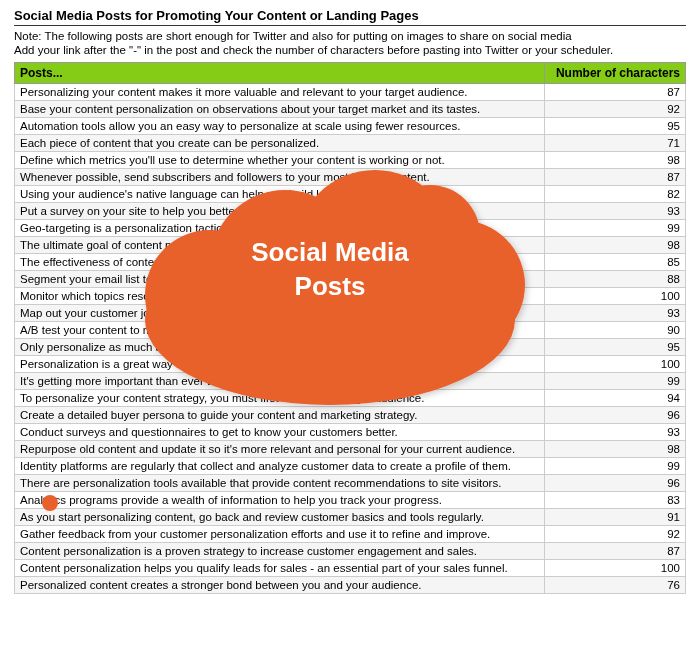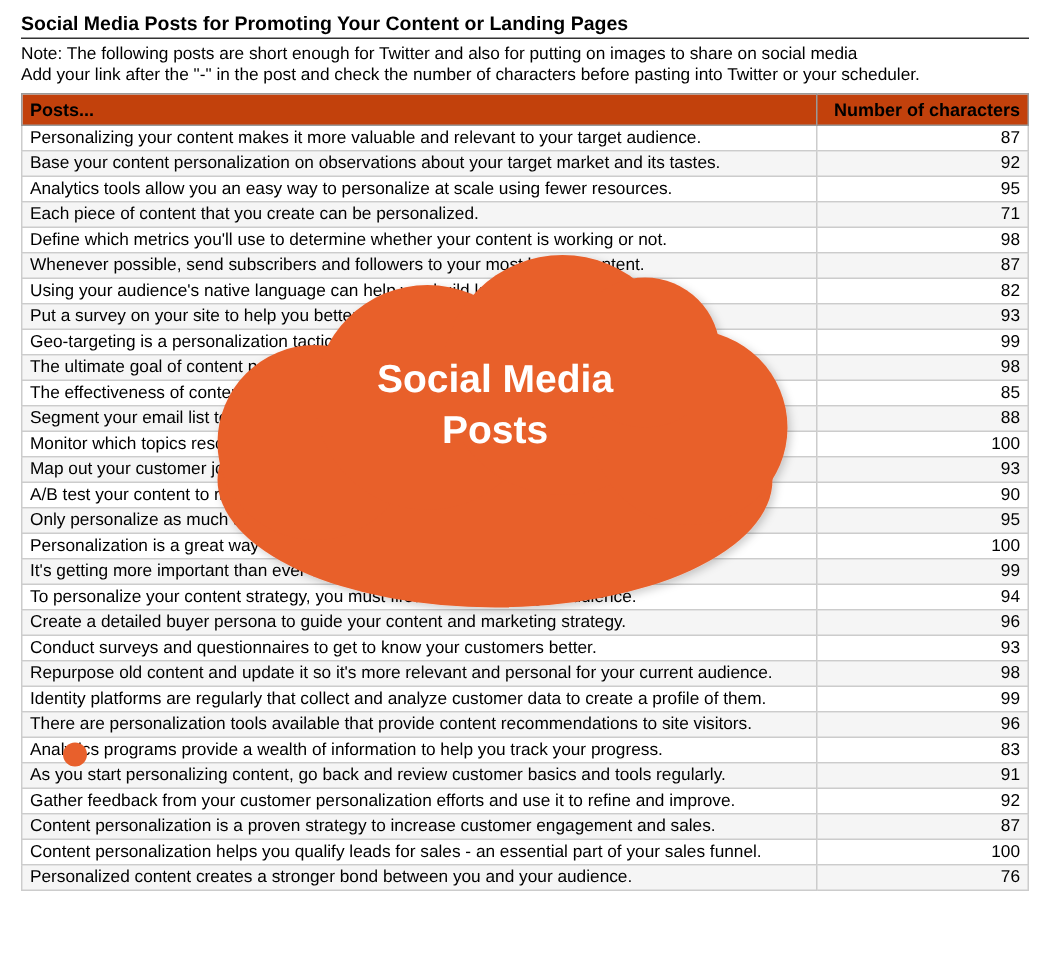--- a/index.html
+++ b/index.html
@@ -44,21 +44,21 @@
       width: 100%;
       border-collapse: collapse;
       margin-top: 6px;
     }
 
     thead tr th {
       border: 1px solid #999;
       padding: 3px 5px;
       text-align: left;
       font-weight: bold;
-      background: #c2410c;
+      background: #84cc16;
       font-size: 12px;
     }
 
     thead tr th:last-child {
       text-align: right;
       white-space: nowrap;
     }
 
     tbody tr td {
       border: 1px solid #ccc;
@@ -136,21 +136,21 @@
     <tbody id="table-body">
     <tr>
           <td>Personalizing your content makes it more valuable and relevant to your target audience.</td>
           <td>87</td>
         </tr>
         <tr>
           <td>Base your content personalization on observations about your target market and its tastes.</td>
           <td>92</td>
         </tr>
         <tr>
-          <td>Analytics tools allow you an easy way to personalize at scale using fewer resources.</td>
+          <td>Automation tools allow you an easy way to personalize at scale using fewer resources.</td>
           <td>95</td>
         </tr>
         <tr>
           <td>Each piece of content that you create can be personalized.</td>
           <td>71</td>
         </tr>
         <tr>
           <td>Define which metrics you'll use to determine whether your content is working or not.</td>
           <td>98</td>
         </tr>

